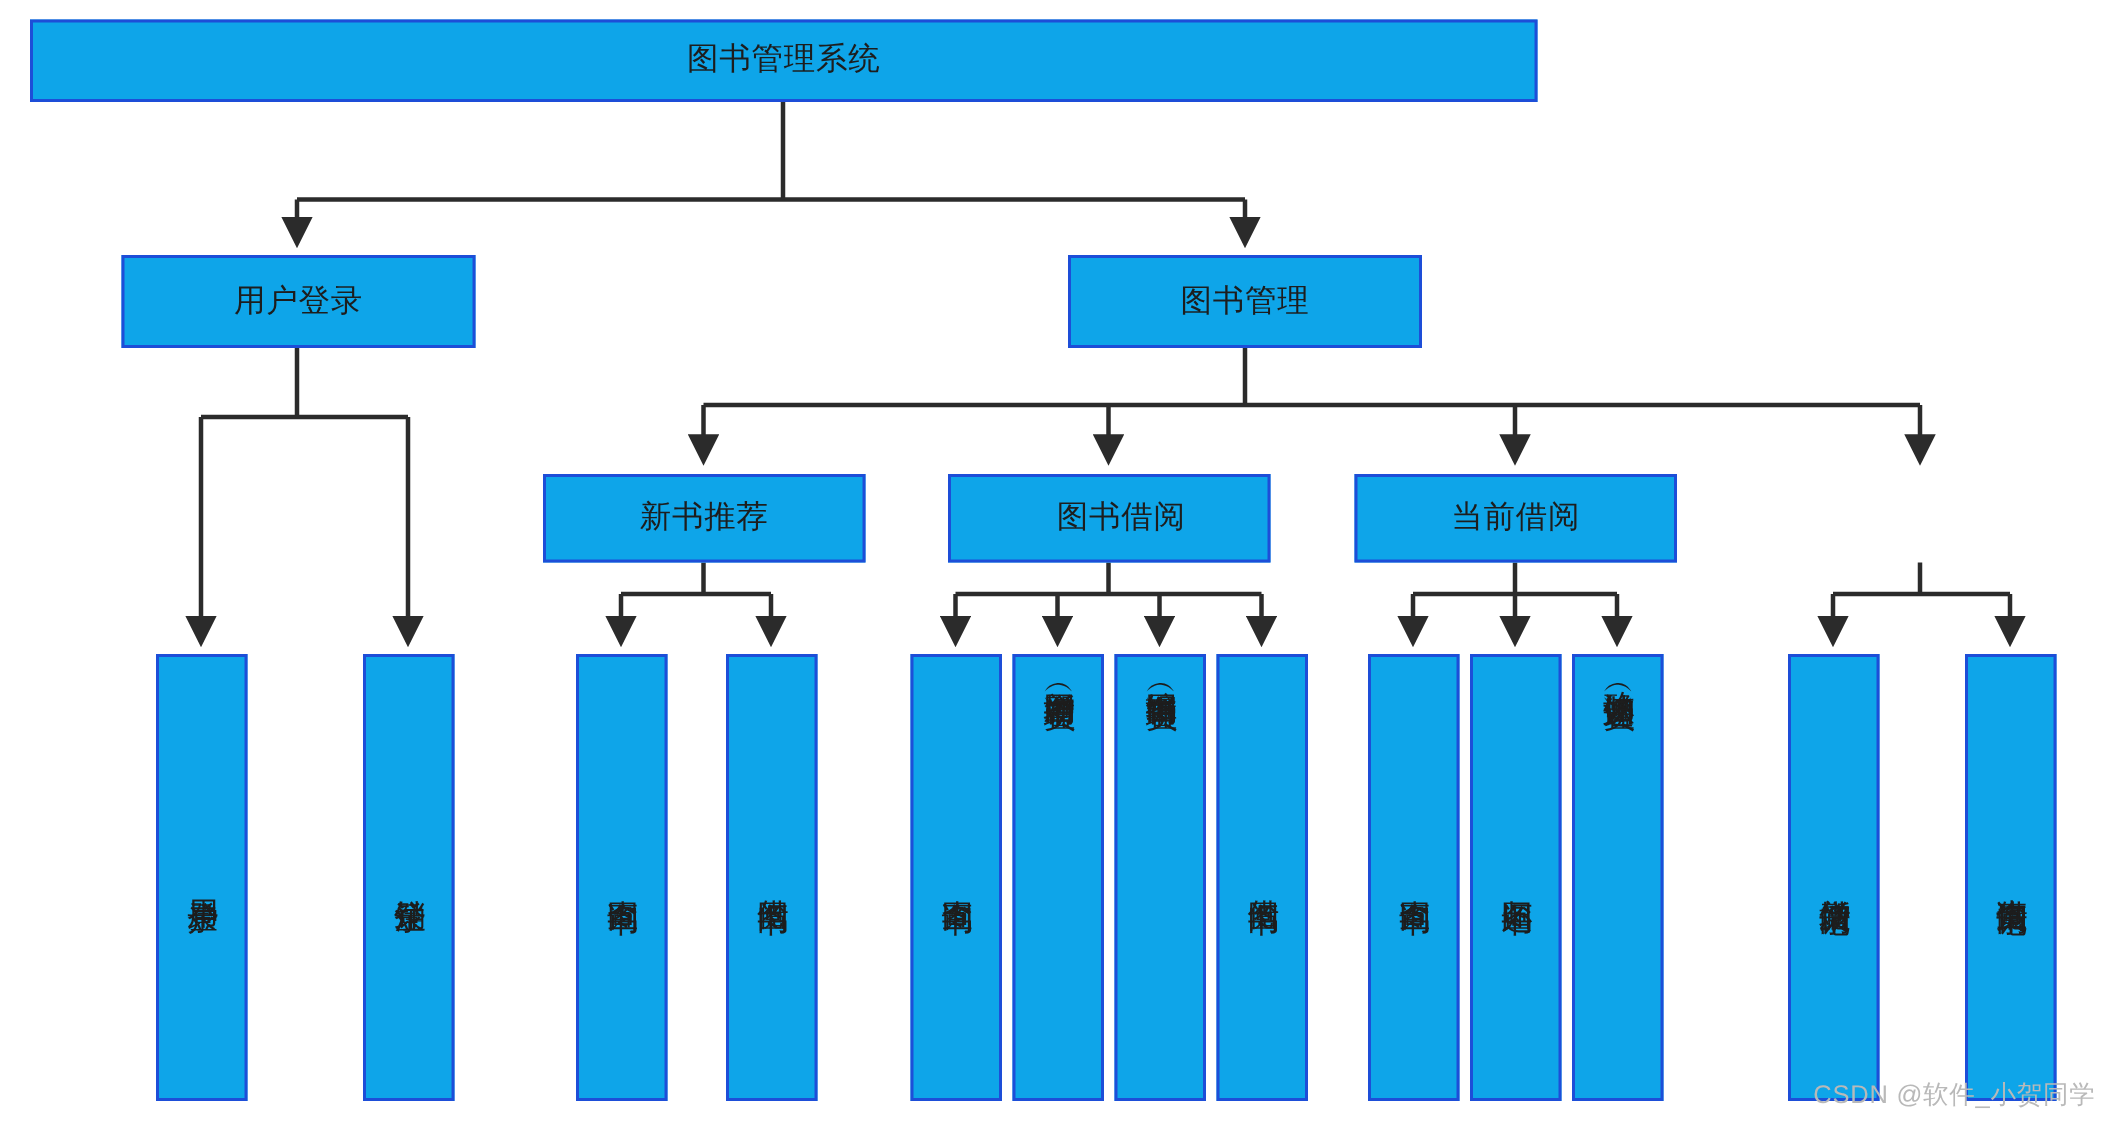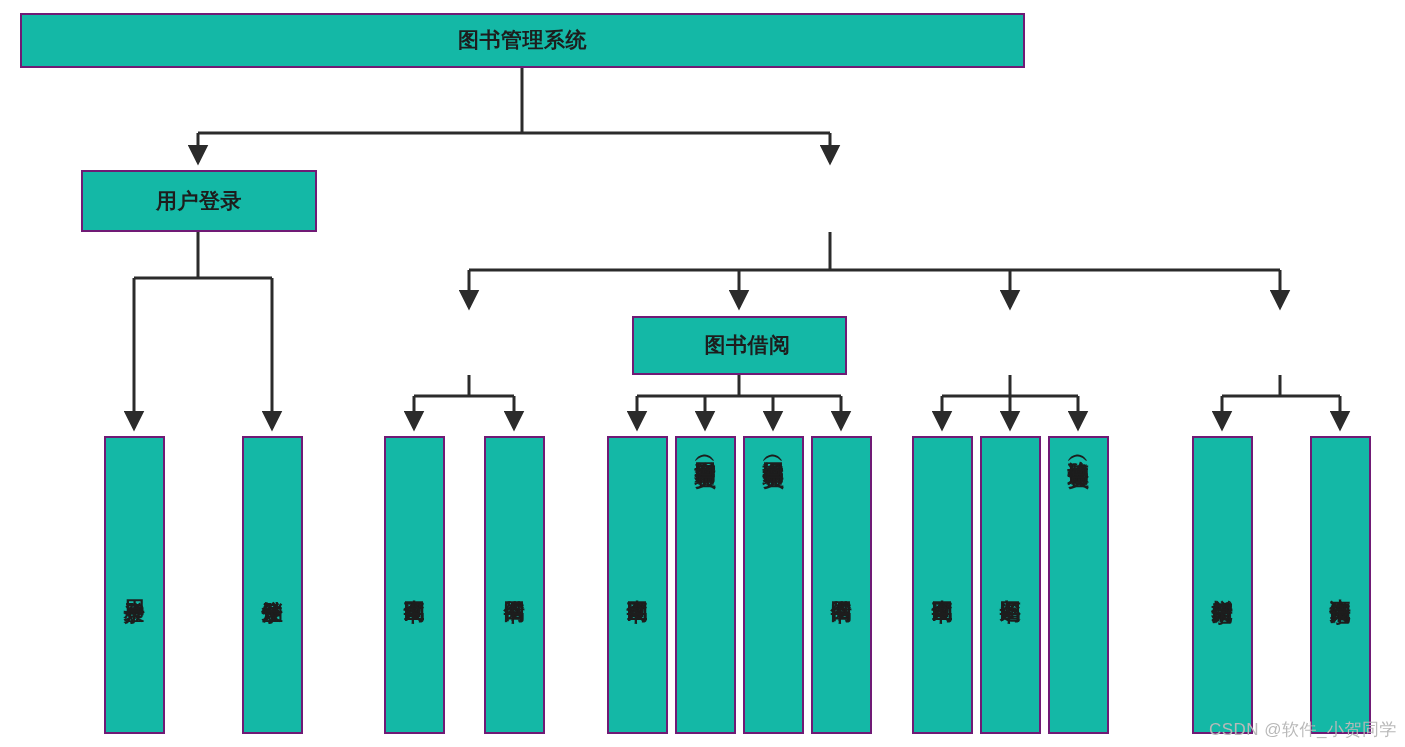--- a/index.html
+++ b/index.html
@@ -22,27 +22,26 @@
     position: absolute;
     left: 0;
     top: 0;
     width: 1405px;
     height: 747px;
     pointer-events: none;
   }
   .node {
     position: absolute;
     box-sizing: border-box;
-    background: #14b8a6;
-    border: 2px solid #701a75;
+    background: #0ea5e9;
+    border: 2px solid #1d4ed8;
     display: flex;
     align-items: center;
     justify-content: center;
     z-index: 2;
-    font-weight: bold;
   }
   .node-label {
     font-size: 21px;
     line-height: 1.25;
     color: #1d1d1d;
     letter-spacing: 0.5px;
     white-space: nowrap;
   }
   
   .node.vertical {
@@ -130,24 +129,33 @@
     </g>
   </svg>
 
   <div class="node" style="left:20px; top:13px; width:1005px; height:55px;">
     <span class="node-label">图书管理系统</span>
   </div>
 
   <div class="node" style="left:81px; top:170px; width:236px; height:62px;">
     <span class="node-label">用户登录</span>
   </div>
-
+  <div class="node" style="left:712px; top:170px; width:236px; height:62px;">
+    <span class="node-label">图书管理</span>
+  </div>
+
+  <div class="node" style="left:362px; top:316px; width:215px; height:59px;">
+    <span class="node-label">新书推荐</span>
+  </div>
   <div class="node" style="left:632px; top:316px; width:215px; height:59px;padding-left:16px;">
     <span class="node-label">图书借阅</span>
   </div>
+  <div class="node" style="left:903px; top:316px; width:215px; height:59px;">
+    <span class="node-label">当前借阅</span>
+  </div>
 
   <div class="node vertical centered" style="left:104px; top:436px; width:61px; height:298px;">
     <span class="node-label">用户登录</span>
   </div>
   <div class="node vertical centered" style="left:242px; top:436px; width:61px; height:298px;">
     <span class="node-label">注销登录</span>
   </div>
 
   <div class="node vertical centered" style="left:384px; top:436px; width:61px; height:298px;">
     <span class="node-label">查询图书</span>

